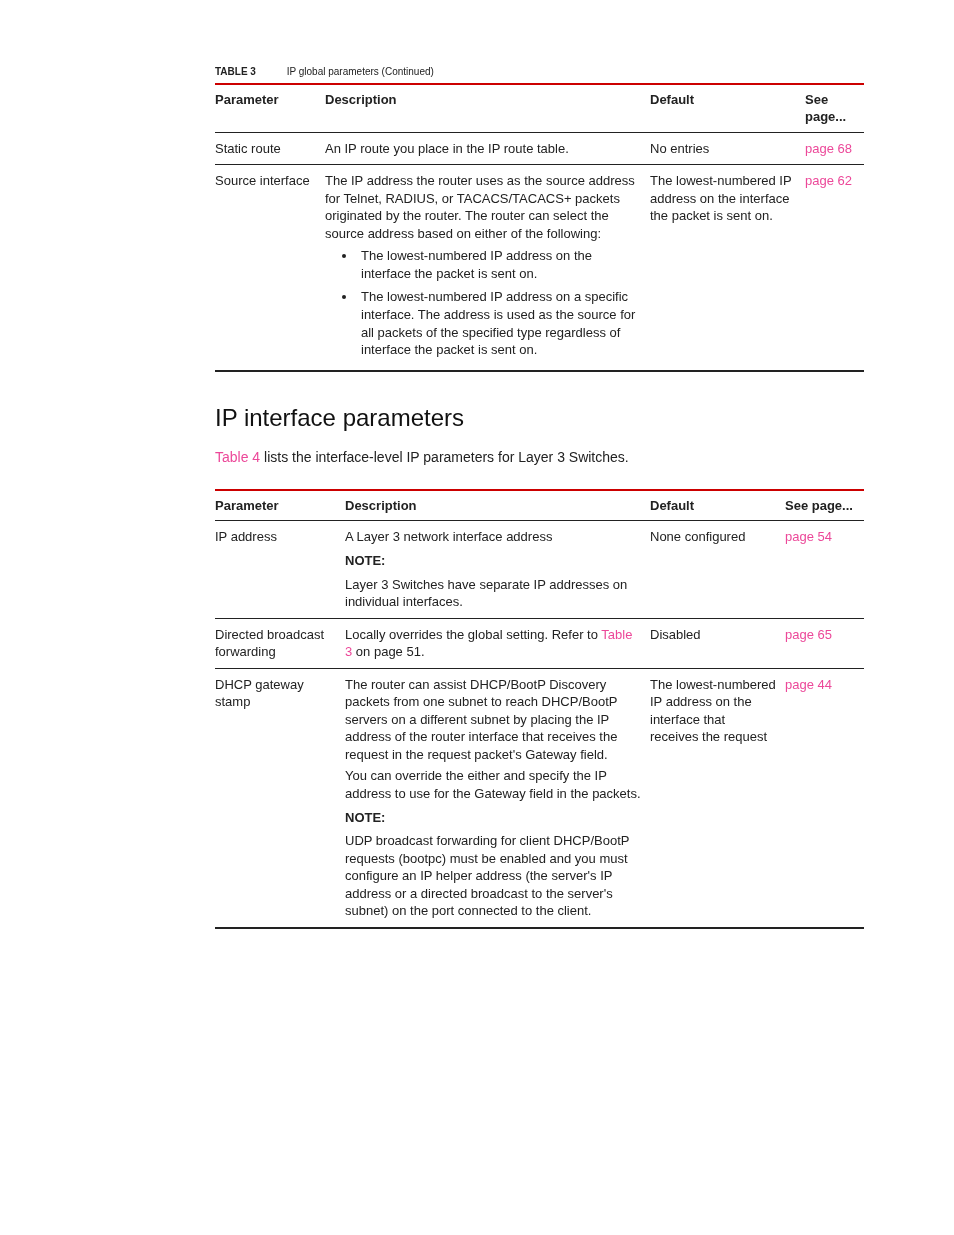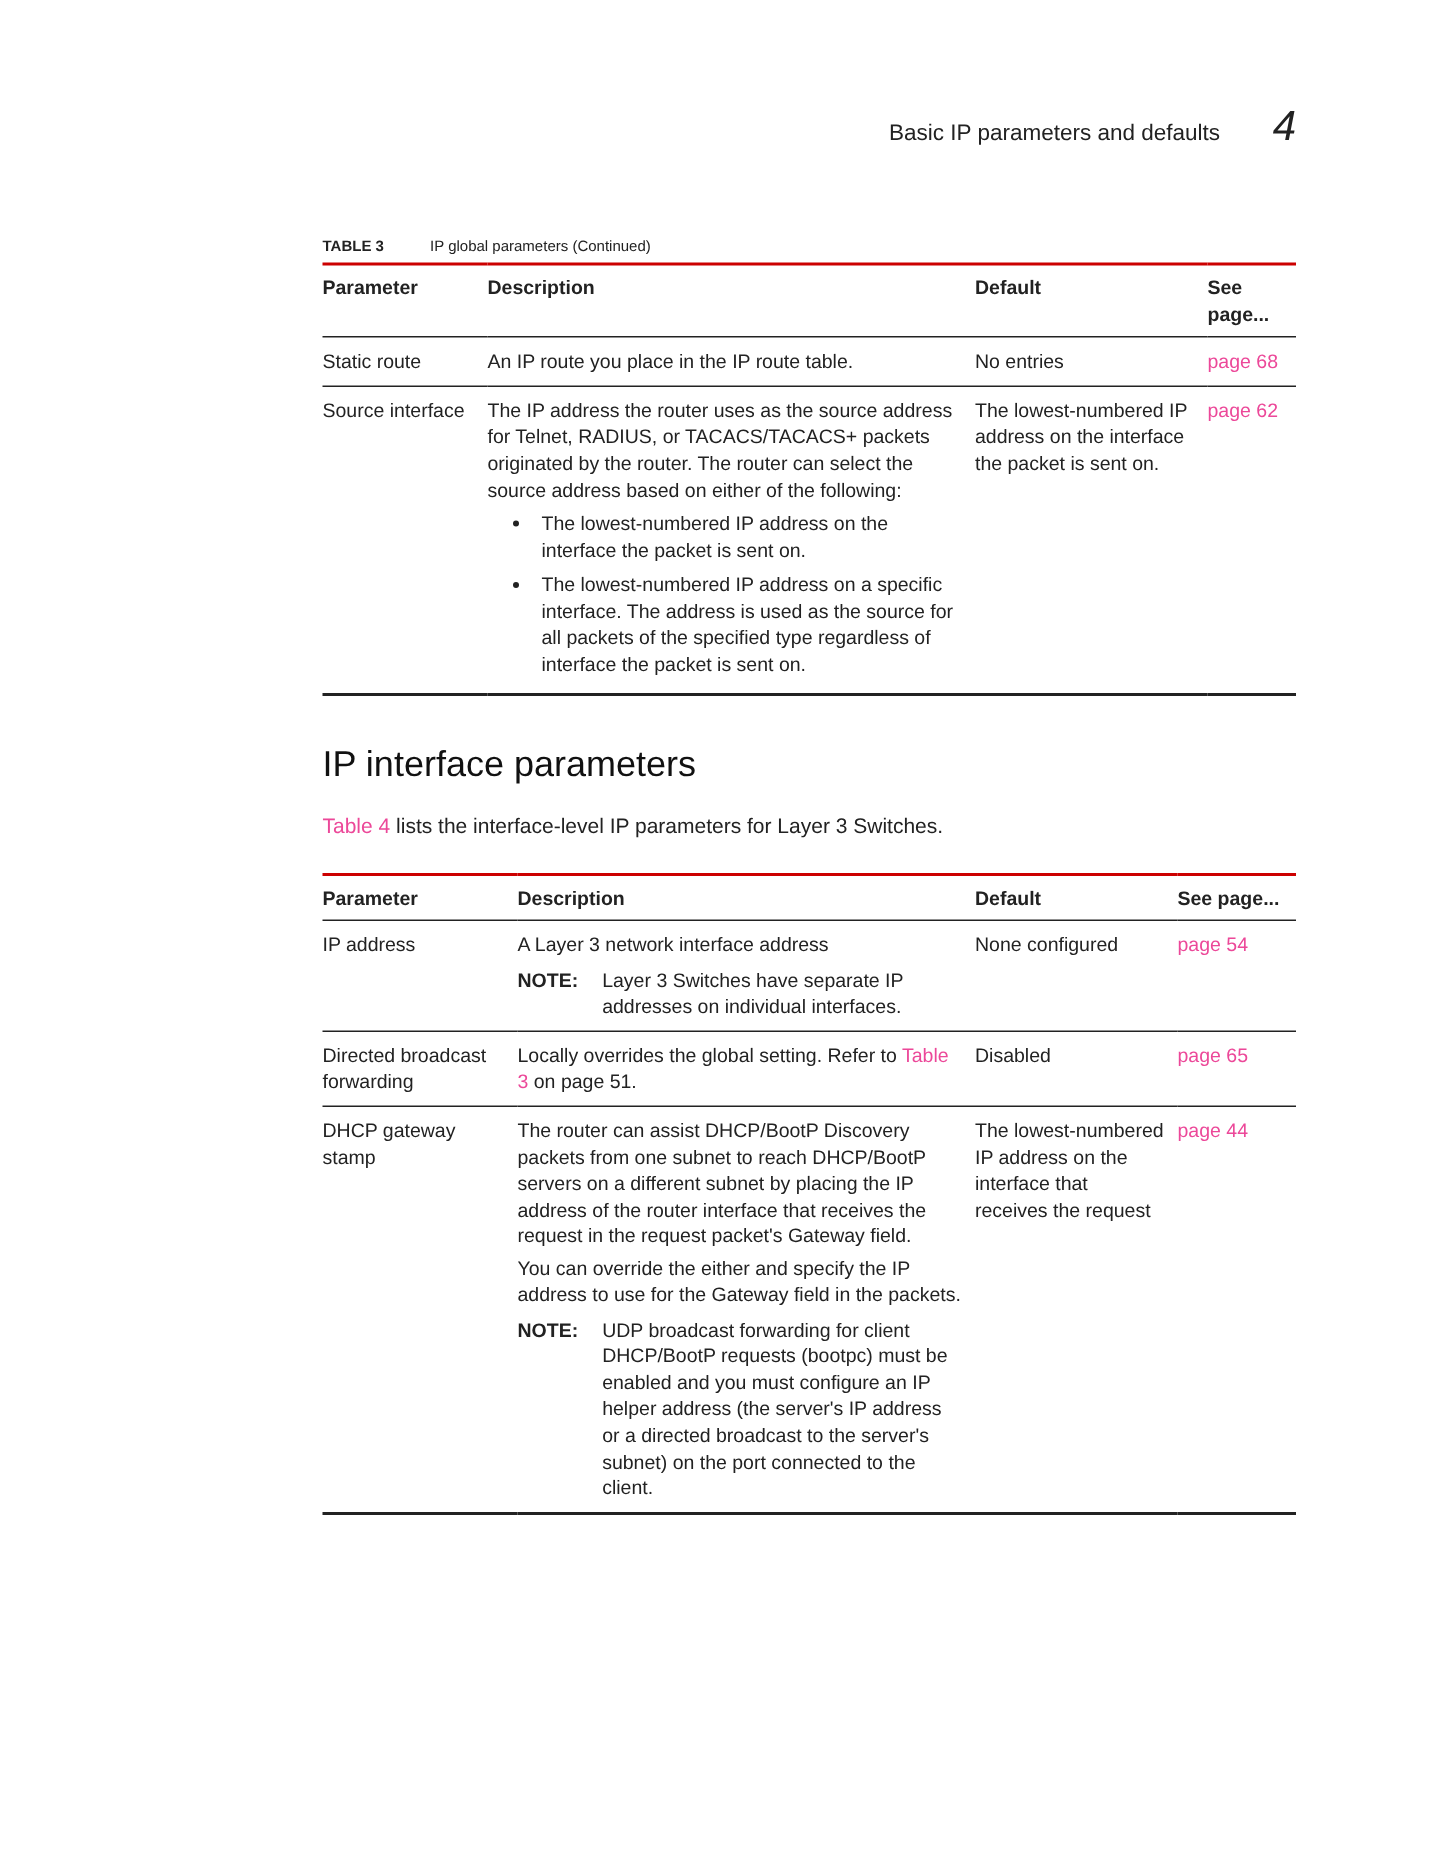--- a/index.html
+++ b/index.html
@@ -97,39 +97,36 @@
     margin: 30px 0 14px 0;
     color: #111;
   }
   p.intro {
     margin: 0 0 22px 0;
     font-size: 14px;
   }
   .note-row {
     display: flex;
     margin-top: 6px;
-    gap: 16px;
+    gap: 6px;
+    flex-direction: column;
   }
   .note-label {
     font-weight: bold;
     flex: 0 0 auto;
   }
   .note-body {
     flex: 1 1 auto;
   }
 </style>
 </head>
 <body>
 
 <div class="page">
 
-  <div class="header-line">
-    <span class="header-title">Basic IP parameters and defaults</span>
-    <span class="header-chapter">4</span>
-  </div>
 
   <div class="table-caption">
     <span class="cap-label">TABLE 3</span>
     <span>IP global parameters (Continued)</span>
   </div>
 
   <table class="doc-table t3">
     <colgroup>
         <col class="c1">
         <col class="c2">

